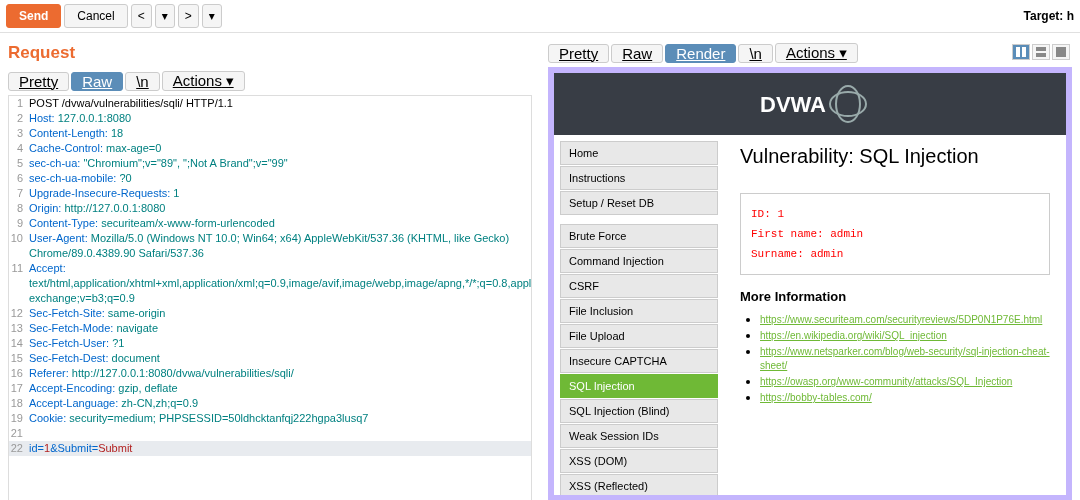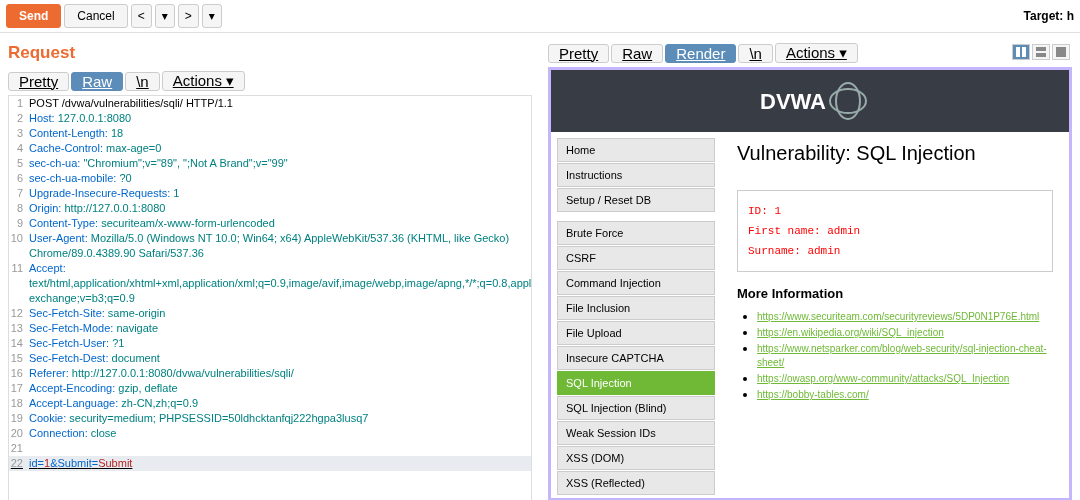--- a/index.html
+++ b/index.html
@@ -16,22 +16,22 @@
 .tab{padding:0 10px;border:1px solid #ccc;border-radius:3px;background:#f5f5f5;cursor:pointer;font-size:15px;text-decoration:underline;}
 .tab.active{background:#5b8db8;color:#fff;border-color:#5b8db8;}
 .editor{border:1px solid #ddd;flex:1;overflow:auto;font-family:'Courier New',monospace;font-size:11px;position:relative;}
 .line{display:flex;line-height:15px;}
 .lineno{width:18px;text-align:right;color:#999;padding-right:4px;flex-shrink:0;user-select:none;}
 .linecontent{white-space:pre-wrap;padding-left:2px;}
 .hl-hdr{color:#0066cc;}
 .hl-val{color:#008080;}
 .hl-body{color:#0066cc;}
 .hl-body .v{color:#b22222;}
-.line-active{background:#e8ebef;text-decoration:underline;}
-.render-area{border:3px solid #c4b5fd;flex:1;overflow:auto;background:#fff;}
+.line-active{background:#e8ebef;}
+.render-area{border:6px solid #c4b5fd;flex:1;overflow:auto;background:#fff;}
 .dvwa-header{background:#383d45;height:62px;display:flex;align-items:center;justify-content:center;}
 .dvwa-body{display:flex;}
 .dvwa-nav{width:170px;padding:6px;}
 .nav-item{background:#e8e8e8;border:1px solid #ccc;padding:5px 8px;margin-bottom:1px;font-size:11px;cursor:pointer;}
 .nav-item.active{background:#6fb936;color:#fff;border-color:#6fb936;}
 .nav-gap{height:8px;}
 .dvwa-content{flex:1;padding:10px 16px;}
 .vuln-title{font-size:20px;font-weight:normal;margin-bottom:25px;}
 .form-box{border:1px solid #ccc;padding:10px;margin-bottom:14px;}
 .form-row{margin-bottom:8px;}
@@ -159,24 +159,20 @@
         </div>
         <div class="line">
           <div class="lineno">18</div>
           <div class="linecontent"><span class="hl-hdr">Accept-Language:</span><span class="hl-val"> zh-CN,zh;q=0.9</span></div>
         </div>
         <div class="line">
           <div class="lineno">19</div>
           <div class="linecontent"><span class="hl-hdr">Cookie:</span><span class="hl-val"> security=medium; PHPSESSID=50ldhcktanfqj222hgpa3lusq7</span></div>
         </div>
         <div class="line">
-          <div class="lineno">20</div>
-          <div class="linecontent"><span class="hl-hdr">Connection:</span><span class="hl-val"> close</span></div>
-        </div>
-        <div class="line">
           <div class="lineno">21</div>
           <div class="linecontent"><span></span></div>
         </div>
         <div class="line line-active">
           <div class="lineno">22</div>
           <div class="linecontent hl-body"><span class="hl-hdr">id</span><span>=</span><span class="v">1</span><span>&amp;</span><span class="hl-hdr">Submit</span><span>=</span><span class="v">Submit</span></div>
         </div>
       </div>
   </div>
 
@@ -196,22 +192,22 @@
           <ellipse cx="118" cy="20" rx="12" ry="18" fill="none" stroke="#9aa" stroke-width="2"></ellipse>
         </svg>
       </div>
       <div class="dvwa-body">
         <div class="dvwa-nav" id="dvwa-nav">
             <div class="nav-item">Home</div>
             <div class="nav-item">Instructions</div>
             <div class="nav-item">Setup / Reset DB</div>
             <div class="nav-gap"></div>
             <div class="nav-item">Brute Force</div>
+            <div class="nav-item">Command Injection</div>
             <div class="nav-item">CSRF</div>
-            <div class="nav-item">Command Injection</div>
             <div class="nav-item">File Inclusion</div>
             <div class="nav-item">File Upload</div>
             <div class="nav-item">Insecure CAPTCHA</div>
             <div class="nav-item active">SQL Injection</div>
             <div class="nav-item">SQL Injection (Blind)</div>
             <div class="nav-item">Weak Session IDs</div>
             <div class="nav-item">XSS (DOM)</div>
             <div class="nav-item">XSS (Reflected)</div>
           </div>
         <div class="dvwa-content">

